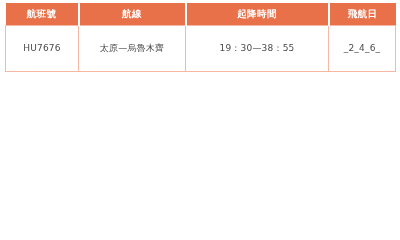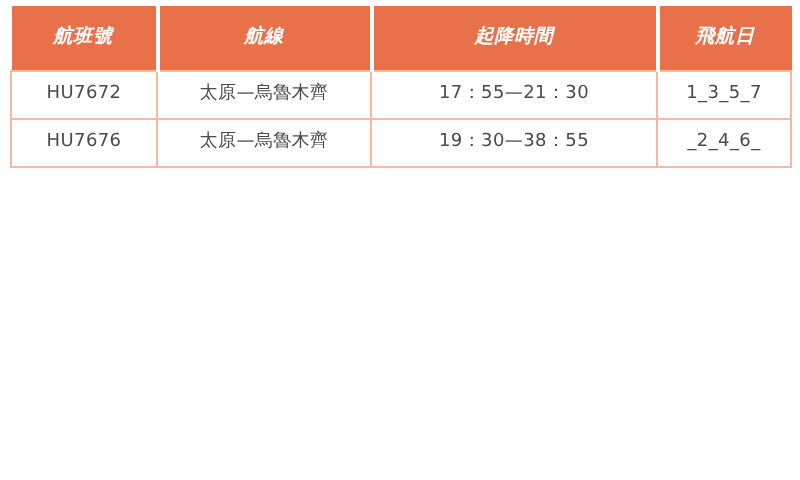--- a/index.html
+++ b/index.html
@@ -24,22 +24,21 @@
 
   table.flight-table {
     width: 390px;
     height: 69px;
     border-collapse: collapse;
     table-layout: fixed;
   }
 
   
   table.flight-table thead tr {
-    height: 32px;
-    font-style: italic;
+    height: 22px;
   }
   table.flight-table thead th {
     background: #e8714a;
     color: #ffffff;
     font-size: 9.5px;
     font-weight: bold;
     text-align: center;
     vertical-align: middle;
     letter-spacing: 0.4px;
     padding: 0;
@@ -95,26 +94,20 @@
     <thead>
       <tr>
         <th>航班號</th>
         <th>航線</th>
         <th>起降時間</th>
         <th>飛航日</th>
       </tr>
     </thead>
     <tbody>
       <tr>
-        <td class="cell-flightno">HU7672</td>
-        <td class="cell-route">太原—烏魯木齊</td>
-        <td class="cell-time">17：55—21：30</td>
-        <td class="cell-days">1_3_5_7</td>
-      </tr>
-      <tr>
         <td class="cell-flightno">HU7676</td>
         <td class="cell-route">太原—烏魯木齊</td>
         <td class="cell-time">19：30—38：55</td>
         <td class="cell-days">_2_4_6_</td>
       </tr>
     </tbody>
   </table>
 </div>
 
 </body></html>

